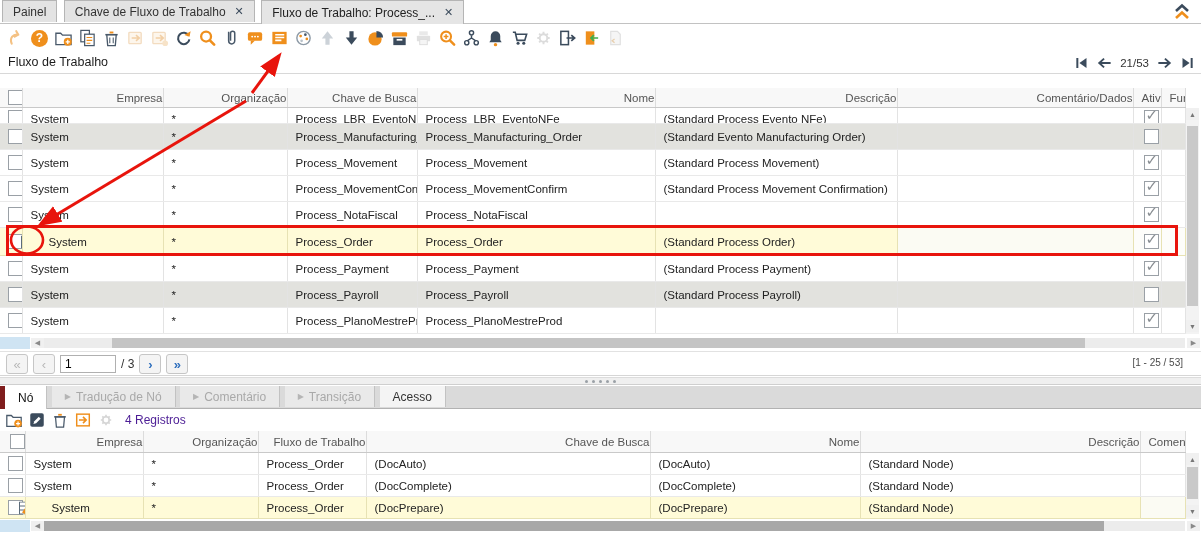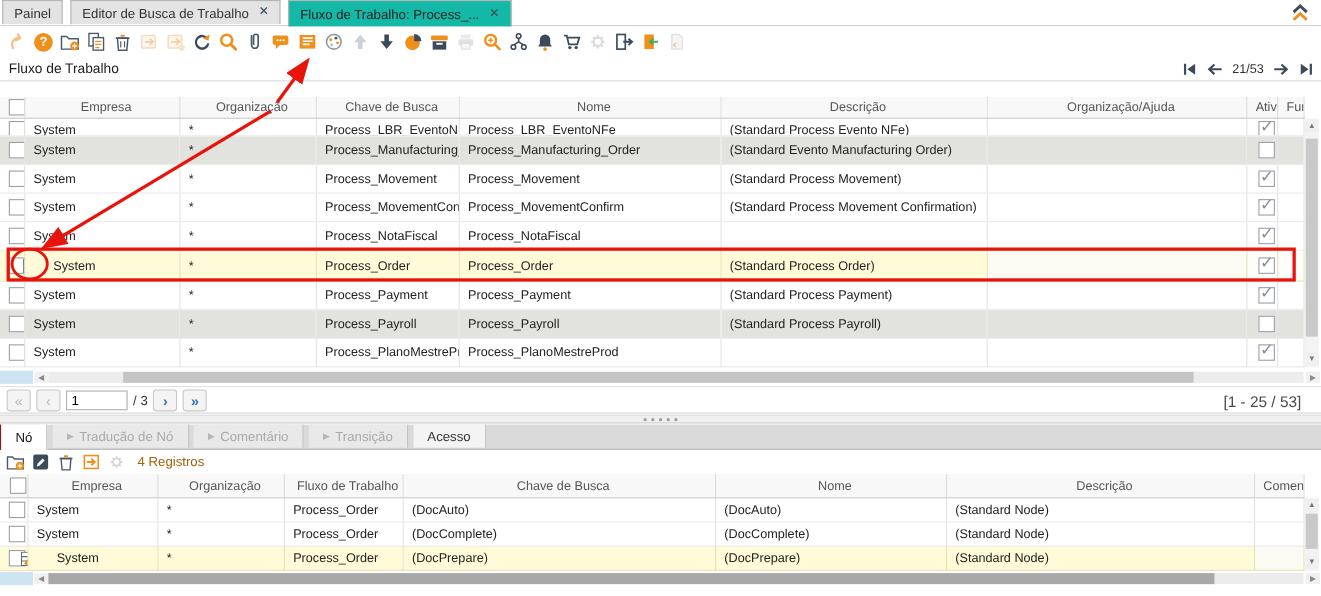--- a/index.html
+++ b/index.html
@@ -3,40 +3,40 @@
 <meta charset="utf-8">
 <style>
   html,body{margin:0;padding:0;width:1201px;height:542px;overflow:hidden;background:#fff;
     font-family:"Liberation Sans","DejaVu Sans",sans-serif;}
   .app{position:relative;width:1201px;height:542px;background:#fff;}
   
   .tabbar{position:absolute;left:0;top:0;width:1201px;height:23px;border-bottom:1px solid #c2c2c2;background:#fff;}
   .wtab{display:inline-flex;align-items:center;height:22px;margin-left:2px;padding:0 10px;
     background:#e3e3e3;border:1px solid #b5b5b5;border-bottom:none;font-size:12px;color:#333;
     box-sizing:border-box;vertical-align:top;}
-  .wtab.active{background:#14b8a6;height:24px;position:relative;z-index:3;color:#222;align-items:center;}
+  .wtab.active{background:#e5e5e5;height:24px;position:relative;z-index:3;color:#222;align-items:center;}
   .wtab .x{margin-left:9px;font-size:11px;font-weight:bold;color:#3b4b5c;line-height:1;}
   .collapse{position:absolute;right:8px;top:2px;width:22px;height:19px;}
   
   .toolbar{position:absolute;left:0;top:24px;width:1201px;height:28px;display:flex;align-items:center;padding-left:6px;box-sizing:border-box;background:#fff;}
   .ic{width:19px;height:24px;margin-right:5px;display:inline-flex;align-items:center;justify-content:center;flex:0 0 auto;}
   .ic svg{display:block;}
   .hlp{width:17px;height:17px;border-radius:50%;background:#ef8f1c;color:#fff;font-size:12px;font-weight:bold;
     display:flex;align-items:center;justify-content:center;}
   
   .titlebar{position:absolute;left:0;top:52px;width:1201px;height:21px;border-bottom:1px solid #d8d8d8;background:#fff;}
   .ptitle{position:absolute;left:8px;top:3px;font-size:12.5px;color:#1c1c1c;}
   .recnav{position:absolute;right:6px;top:0;height:21px;display:flex;align-items:center;gap:7px;color:#3b4b5c;}
   .recnav .pos{font-size:11.5px;color:#333;}
   
   .groupbar{position:absolute;left:0;top:74px;width:1201px;height:14px;background:#fbfbfb;border-bottom:1px solid #e6e6e6;}
   .groupbar span{position:absolute;left:8px;top:0;font-size:11px;color:#8b8b8b;line-height:14px;}
   
   table.grid{position:absolute;border-collapse:collapse;table-layout:fixed;background:#fff;}
-  table.grid th{background:#f8f8f8;color:#555;font-weight:normal;font-size:11.5px;text-align:center;
+  table.grid th{background:#f8f8f8;color:#555;font-weight:normal;font-size:11.5px;text-align:right;
     padding:0 0 0 8px;border-right:1px solid #dcdcdc;border-bottom:1px solid #c9c9c9;white-space:nowrap;overflow:hidden;}
   table.grid td{font-size:11.5px;color:#222;padding:0 0 0 8px;border-right:1px solid #e3e3e3;
     border-bottom:1px solid #e9e9e9;white-space:nowrap;overflow:hidden;}
   table.top{left:0;top:88px;width:1185px;}
   table.top th{height:19px;}
   table.top td{height:25px;}
   table.top tr.r1 td{height:13px;vertical-align:bottom;}
   table.top tr.r1 td .t{display:block;transform:translateY(2px);}
   tr.inactive td{background:#e2e2de;}
   tr.sel td{background:#fffbd8;border-right:1px solid #e7e2b4;border-bottom:1px solid #e7e2b4;}
@@ -69,52 +69,52 @@
   .vs .thumb{position:absolute;left:1px;width:11px;background:#c9c9c9;}
   
   .pagebar{position:absolute;left:0;top:351px;width:1201px;height:25px;border-top:1px solid #e2e2e2;border-bottom:1px solid #d6d6d6;background:#fff;box-sizing:border-box;}
   .pagebar .ctr{position:absolute;left:6px;top:2px;display:flex;align-items:center;gap:5px;}
   .pbtn{width:22px;height:20px;border:1px solid #c6c6c6;border-radius:3px;background:#f4f4f4;
     display:inline-flex;align-items:center;justify-content:center;font-size:13px;box-sizing:border-box;}
   .pbtn.dis{color:#b8b8b8;}
   .pbtn.en{color:#2f6fbd;font-weight:bold;}
   .pginput{width:56px;height:18px;border:1px solid #b0b0b0;font-size:12px;padding:0 0 0 4px;box-sizing:border-box;font-family:inherit;}
   .pgof{font-size:12px;color:#333;}
-  .range{position:absolute;right:18px;top:5px;font-size:14px;color:#4a4a4a;text-align:center;}
+  .range{position:absolute;right:18px;top:5px;font-size:10px;color:#4a4a4a;text-align:center;}
   
   .splitter{position:absolute;left:0;top:377px;width:1201px;height:8px;background:#efefef;
     border-top:1px solid #dcdcdc;border-bottom:1px solid #cfcfcf;box-sizing:border-box;
     display:flex;align-items:center;justify-content:center;}
   .grip{width:3px;height:3px;border-radius:50%;background:#9aa0a6;margin:0 2px;display:inline-block;}
   
   .dtabs{position:absolute;left:0;top:386px;width:1201px;height:22px;background:#dadada;border-bottom:1px solid #b2b2b2;box-sizing:content-box;}
   .dtab{display:inline-flex;align-items:center;height:21px;padding:0 13px;border-right:1px solid #c2c2c2;
     background:#e9e9e9;font-size:12px;color:#333;vertical-align:top;}
-  .dtab.active{background:#fff;color:#111;height:23px;position:relative;z-index:2;border-left:1px solid #7f1d1d;}
+  .dtab.active{background:#fff;color:#111;height:23px;position:relative;z-index:2;border-left:5px solid #7f1d1d;}
   .dtab.dis{color:#a9a9a9;}
   .dtab .tri{color:#b5b5b5;font-size:8px;margin-right:5px;}
   .dtab.plain{background:#f4f4f4;}
   
   .dtool{position:absolute;left:0;top:409px;width:1201px;height:22px;display:flex;align-items:center;padding-left:5px;box-sizing:border-box;background:#fff;}
   .dtool .ic{width:18px;height:20px;margin-right:5px;}
-  .reccount{font-size:12px;color:#a16207;margin-left:5px;}
+  .reccount{font-size:12px;color:#4c1d95;margin-left:5px;}
   
   .annot{position:absolute;left:0;top:0;width:1201px;height:542px;z-index:60;pointer-events:none;}
 </style>
 </head>
 <body>
 
 <div class="app">
 
   <div class="tabbar">
     <div class="wtab">
         <span>Painel</span>
       </div>
     <div class="wtab">
-        <span>Editor de Busca de Trabalho</span>
+        <span>Chave de Fluxo de Trabalho</span>
         <span class="x">✕</span>
       </div>
     <div class="wtab active">
         <span>Fluxo de Trabalho: Process_...</span>
         <span class="x">✕</span>
       </div>
     <div class="collapse">
       <svg width="22" height="19" viewBox="0 0 22 19">
           <path d="M5 9 L11 3.5 L17 9" stroke="#3b4b5c" stroke-width="2.6" fill="none"></path>
           <path d="M5 16 L11 10.5 L17 16" stroke="#ef8f1c" stroke-width="2.6" fill="none"></path>
@@ -326,21 +326,21 @@
         <col style="width:24px">
       </colgroup>
     <tbody>
         <tr>
       <th class="ck"><span class="cb"></span></th>
       <th>Empresa</th>
       <th>Organização</th>
       <th>Chave de Busca</th>
       <th>Nome</th>
       <th>Descrição</th>
-      <th>Organização/Ajuda</th>
+      <th>Comentário/Dados</th>
       <th>Ativo</th>
       <th>Funcion</th>
     </tr>
     <tr class="r1">
       <td class="ck">
             <span class="t"><span class="cb"></span></span>
           </td>
       <td>
             <span class="t">System</span>
           </td>

